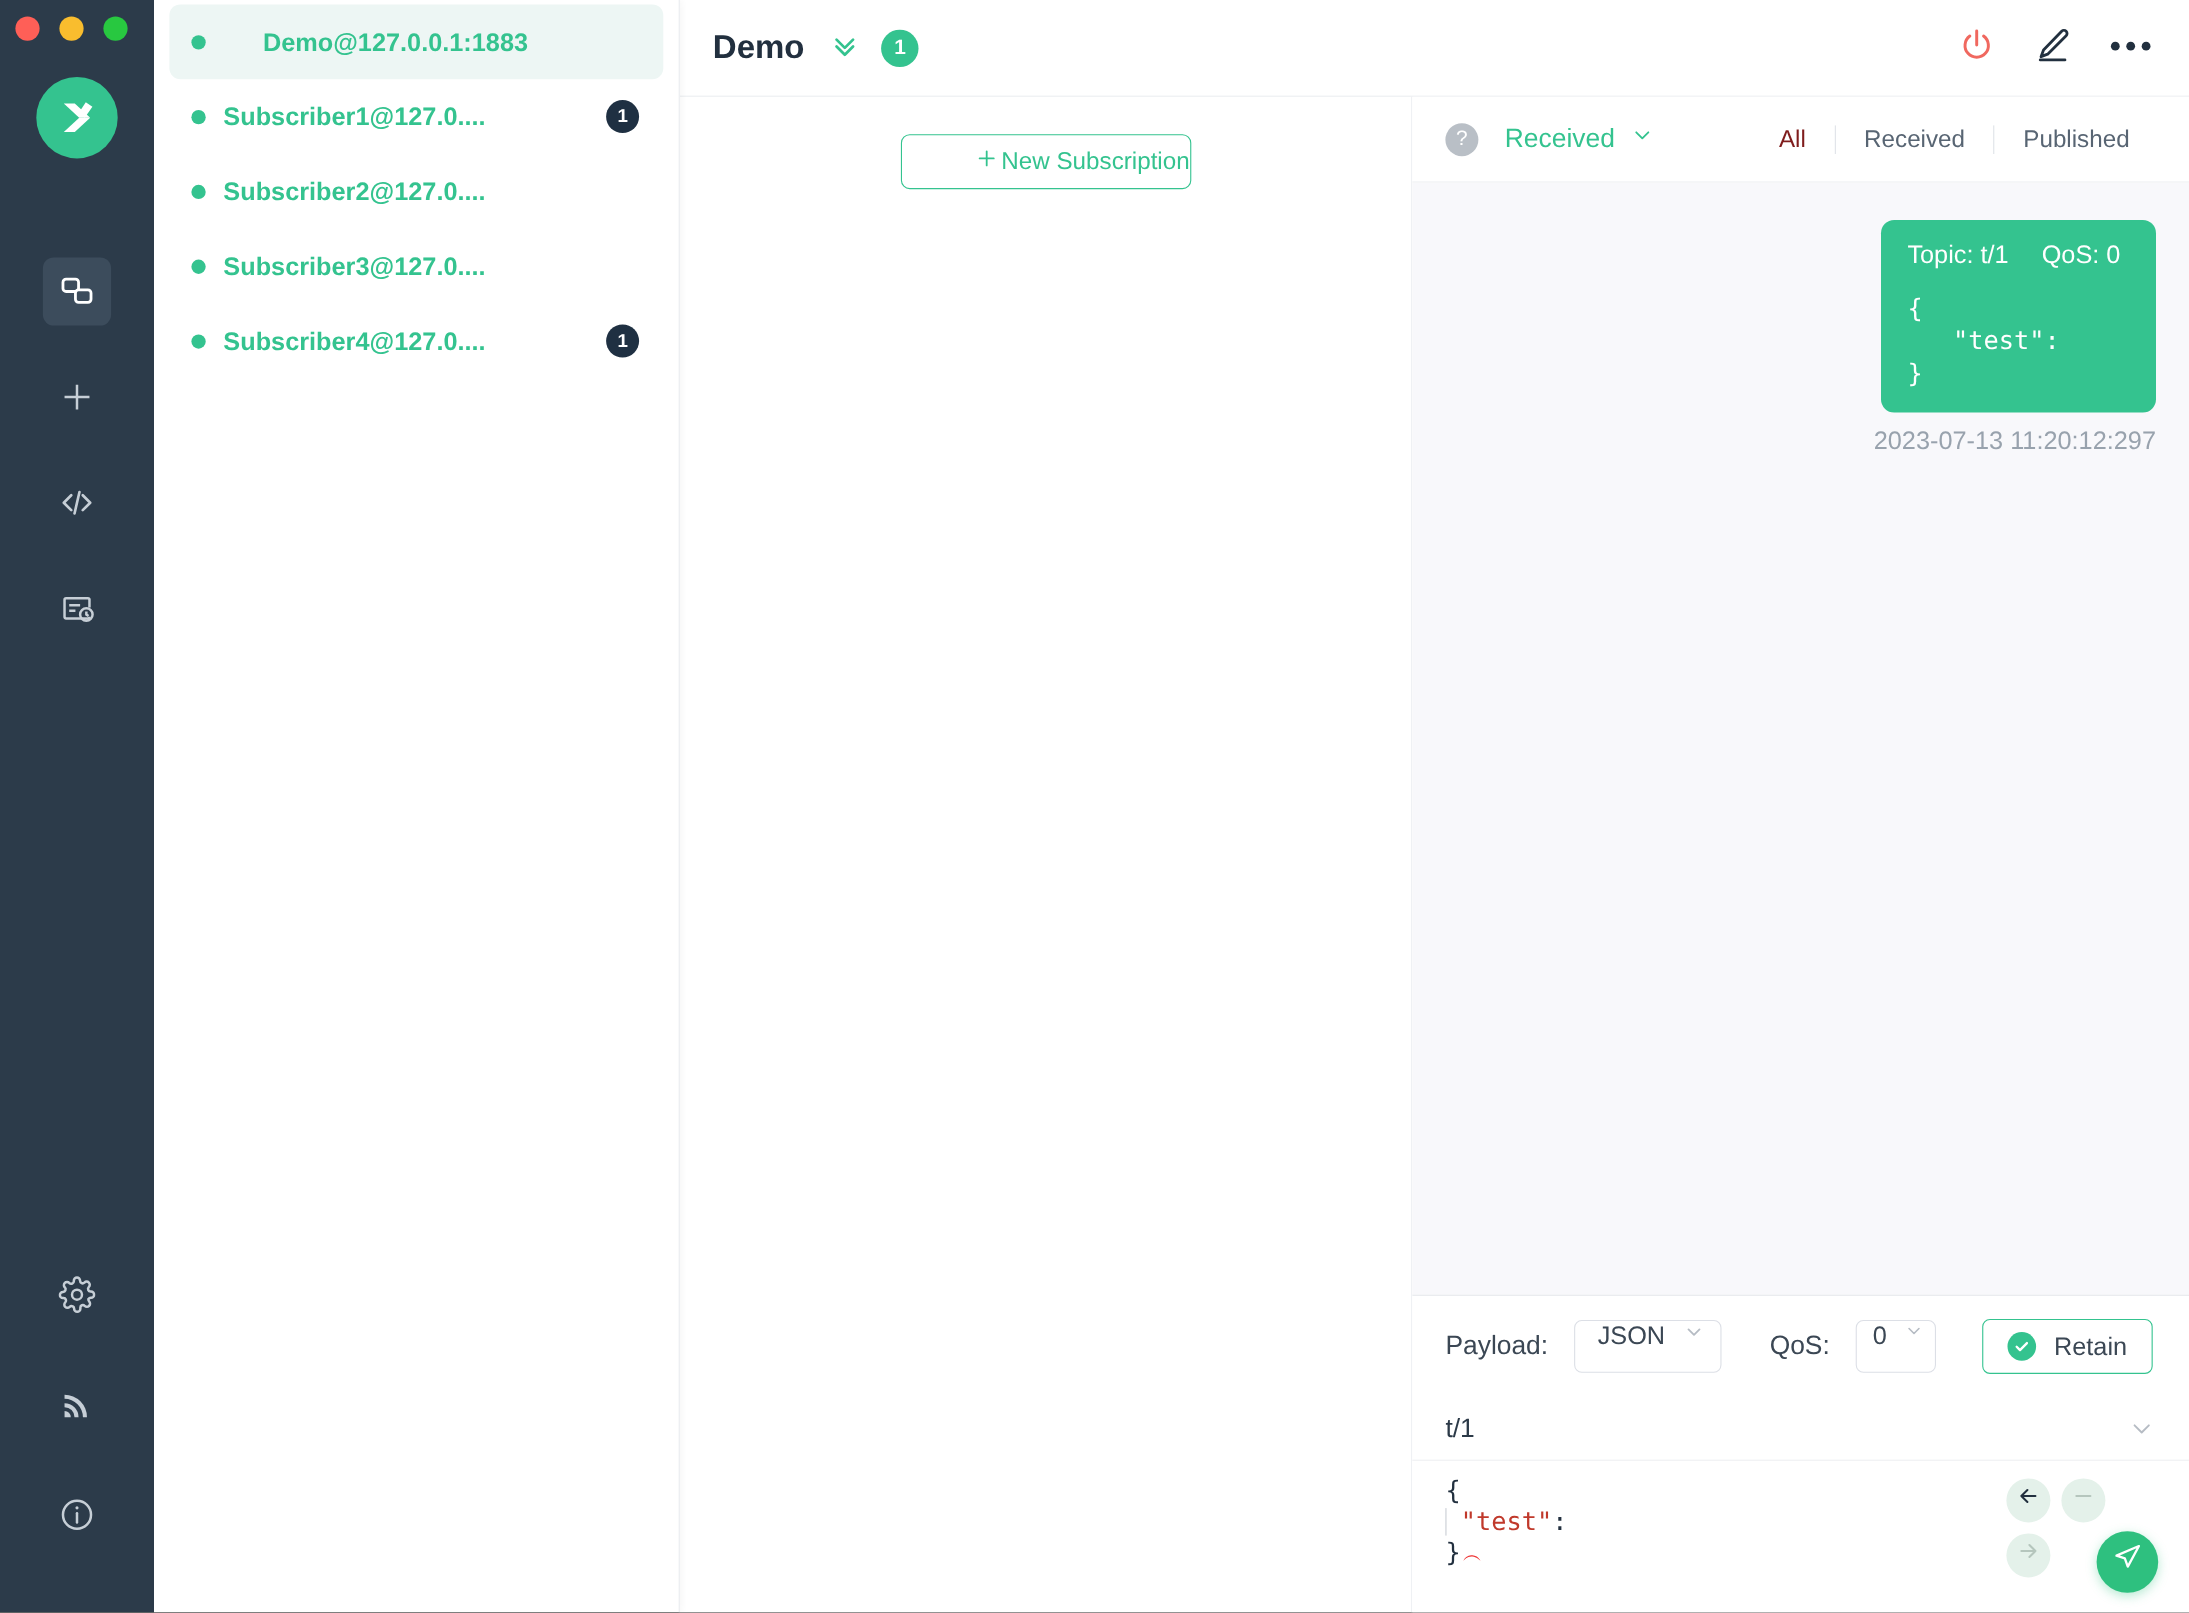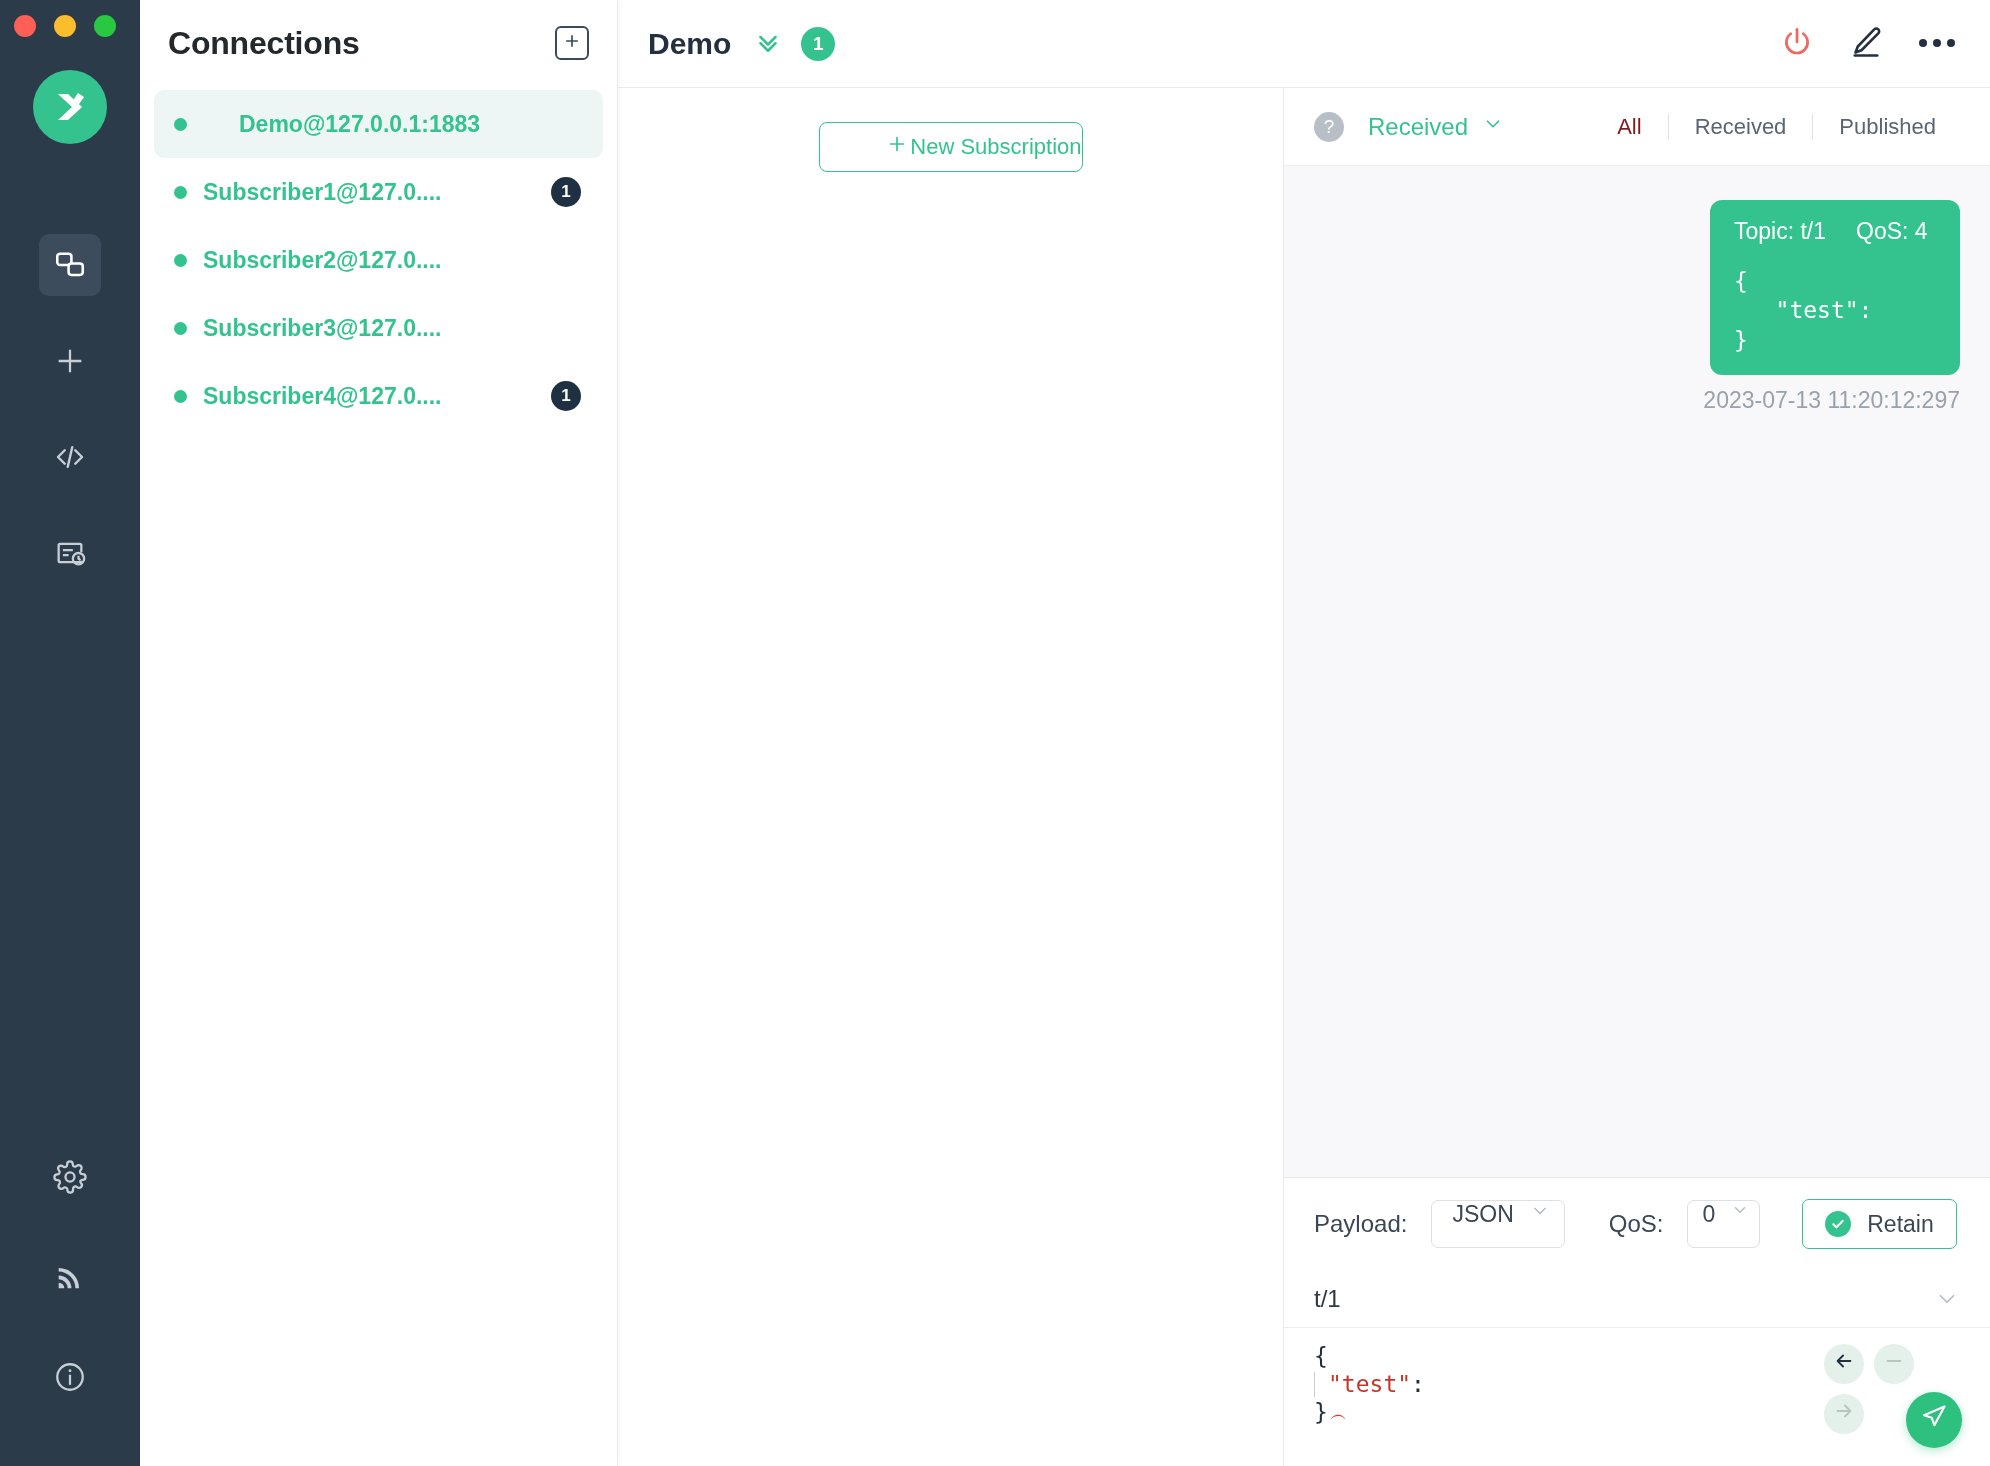--- a/index.html
+++ b/index.html
@@ -368,30 +368,20 @@
             <circle cx="12" cy="12" r="9"></circle>
             <path d="M12 11v6" stroke-linecap="round"></path>
             <circle cx="12" cy="7.6" r="1" fill="currentColor" stroke="none"></circle>
           </svg>
         </span>
       </div>
     </div>
   </div>
 
   <div class="conn-col">
-    <div class="conn-head">
-      <div class="conn-title">Connections</div>
-      <div class="plus-box">
-        <span>
-          <svg width="20" height="20" viewBox="0 0 24 24" fill="none" stroke="currentColor" stroke-width="2">
-            <path d="M12 5v14M5 12h14"></path>
-          </svg>
-        </span>
-      </div>
-    </div>
 
     <div class="conn-list">
 
       <div class="conn-item selected">
         <span class="conn-dot"></span>
         <span class="conn-name">Demo@127.0.0.1:1883</span>
       </div>
 
       <div class="conn-item">
         <span class="conn-dot"></span>
@@ -494,21 +484,21 @@
             <div class="divider"></div>
             <div class="f">Published</div>
           </div>
         </div>
 
         <div class="msg-scroll">
           <div class="bubble-wrap">
             <div class="bubble">
               <div class="bubble-head">
                 <span>Topic: t/1</span>
-                <span>QoS: 4</span>
+                <span>QoS: 0</span>
               </div>
               <div class="bubble-body">{
    "test":
 }</div>
             </div>
             <div class="msg-time">2023-07-13 11:20:12:297</div>
           </div>
         </div>
 
         <div class="pub-panel">

